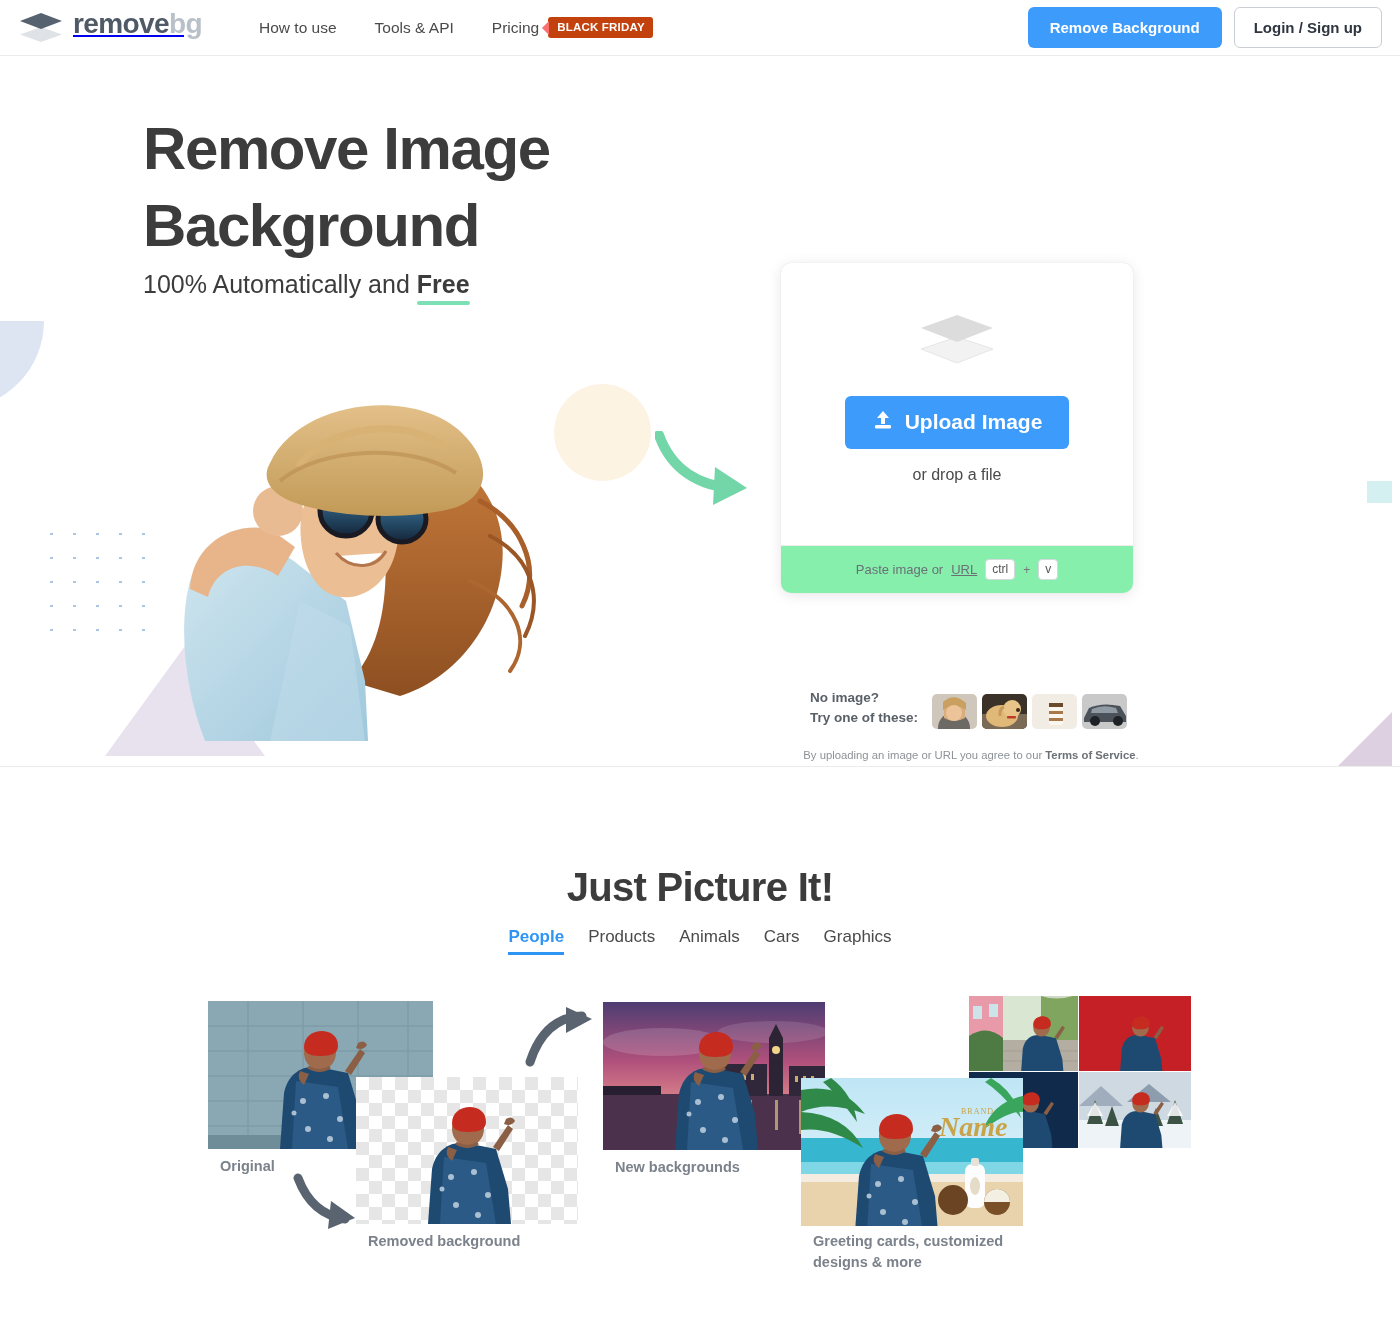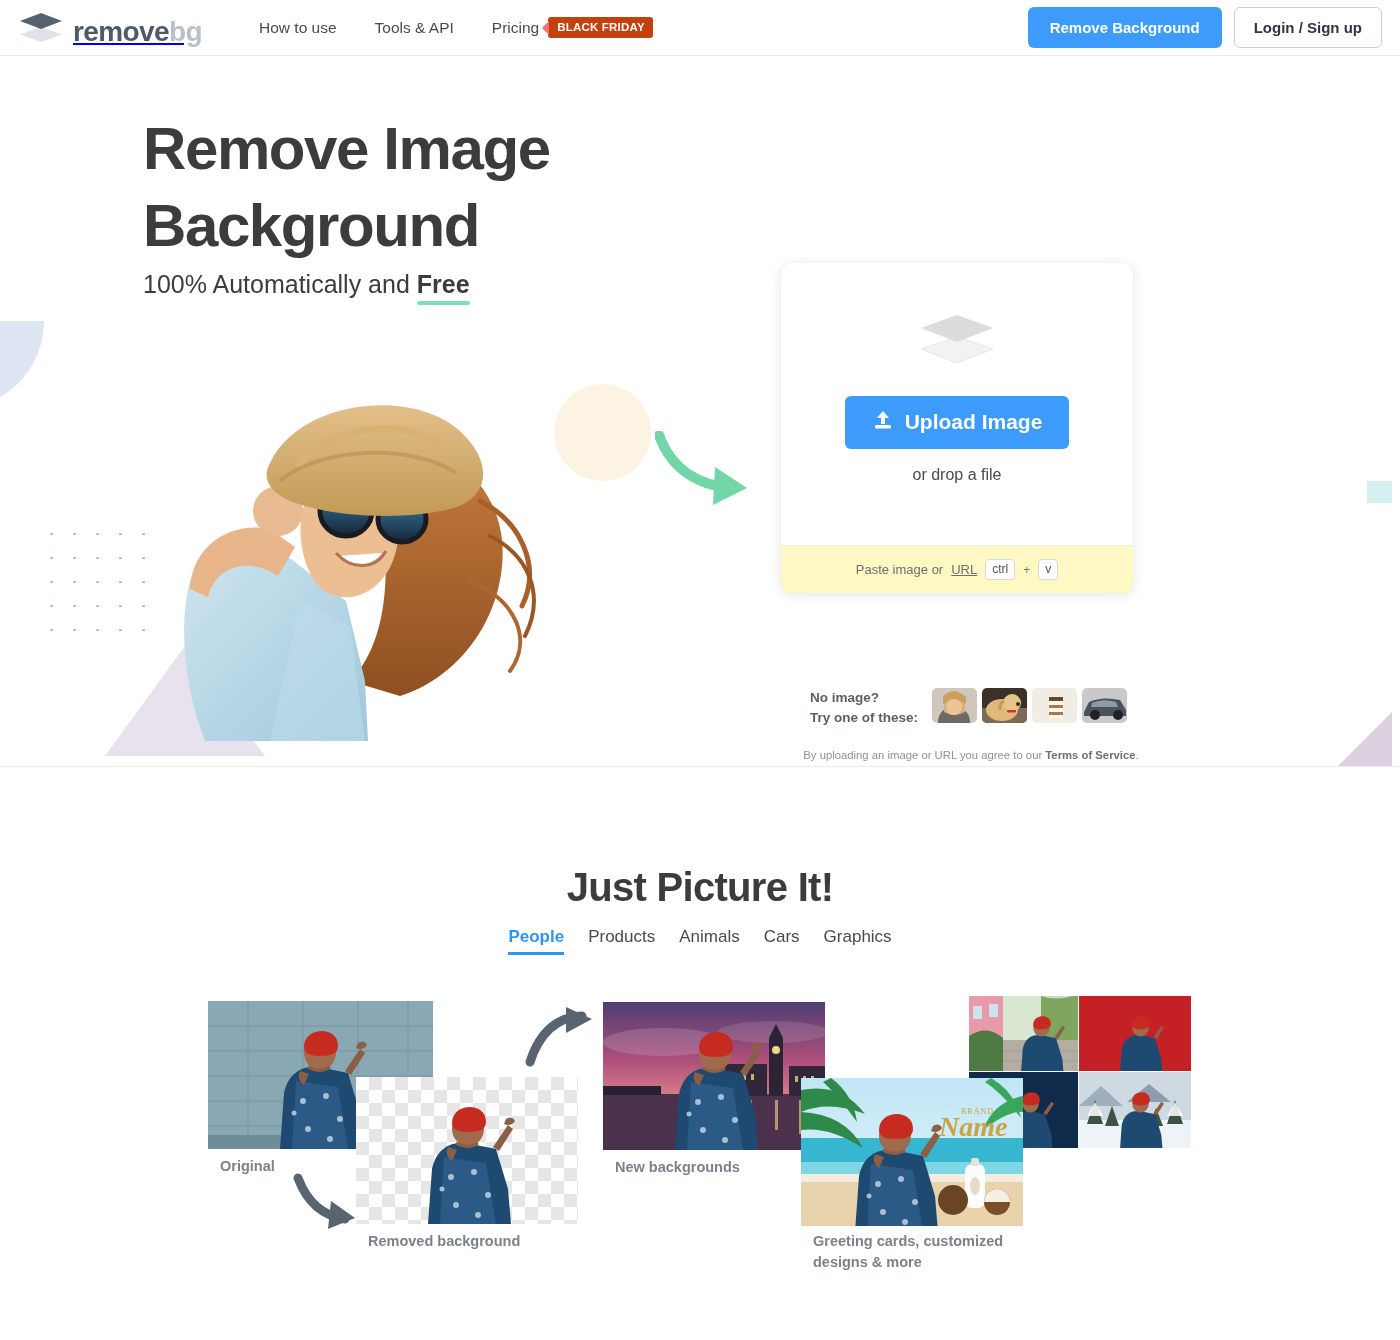--- a/index.html
+++ b/index.html
@@ -12,21 +12,21 @@
   body { position: relative; }
 
   
   .header {
     position: absolute; top: 0; left: 0; width: 1400px; height: 56px;
     background: #ffffff;
     border-bottom: 1px solid #ececec;
     display: flex; align-items: center;
     z-index: 50;
   }
-  .logo-wrap { display: flex; align-items: flex-end; margin-left: 18px; text-decoration: underline; }
+  .logo-wrap { display: flex; align-items: flex-start; margin-left: 18px; text-decoration: underline; }
   .logo-mark { width: 46px; height: 36px; position: relative; }
   .logo-text {
     font-size: 28px; font-weight: 700; letter-spacing: -0.6px;
     margin-left: 9px; line-height: 1;
   }
   .logo-text .t1 { color: #4f5a66; }
   .logo-text .t2 { color: #b9c0c8; }
 
   .nav { display: flex; align-items: center; margin-left: 57px; gap: 38px; }
   .nav a {
@@ -139,35 +139,35 @@
   .stack-icon { width:80px; height:54px; position:relative; margin-bottom:31px; }
   .btn-upload {
     background:#3d9bfb; color:#fff; border:none; border-radius:6px;
     font-size:21px; font-weight:700; font-family:inherit;
     padding:13px 27px; cursor:pointer;
     display:flex; align-items:center; gap:11px; white-space:nowrap;
   }
   .drop-text { margin-top:17px; font-size:16px; color:#4a4a4a; }
   .upload-foot {
     width:100%; height:48px; border-top:1px solid #eee;
-    background:#fef9c3; border-radius:0 0 10px 10px;
+    background:#86efac; border-radius:0 0 10px 10px;
     display:flex; align-items:center; justify-content:center; gap:8px;
     font-size:13px; color:#6a7076;
   }
   .upload-foot u { text-decoration-thickness:1px; }
   .kbd {
     border:1px solid #d5d9dd; border-radius:4px; background:#fff;
     padding:2px 6px; font-size:12px; color:#555; line-height:1.25;
   }
   .plus { font-size:12px; color:#777; }
 
   
   .noimg {
     position:absolute; left:810px; top:632px;
-    display:flex; align-items:flex-start; gap:14px;
+    display:flex; align-items:flex-end; gap:14px;
   }
   .noimg-label { font-size:13.5px; font-weight:700; color:#5a6068; line-height:1.5; }
   .thumbs { display:flex; gap:5px; }
   .thumb {
     width:45px; height:35px; border-radius:5px; overflow:hidden;
     cursor:pointer; position:relative;
   }
   .legal {
     position:absolute; left:796px; top:691px; width:350px;
     font-size:11.3px; color:#8d9298; text-align:center; line-height:1.46;

